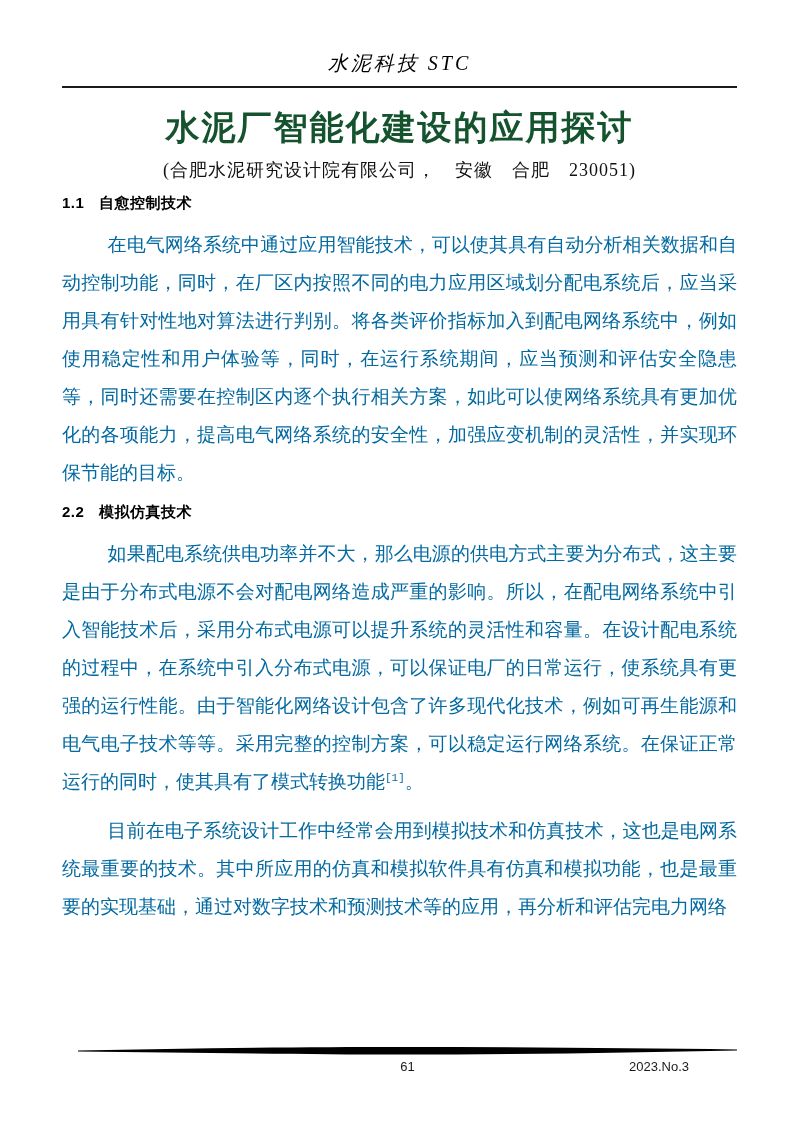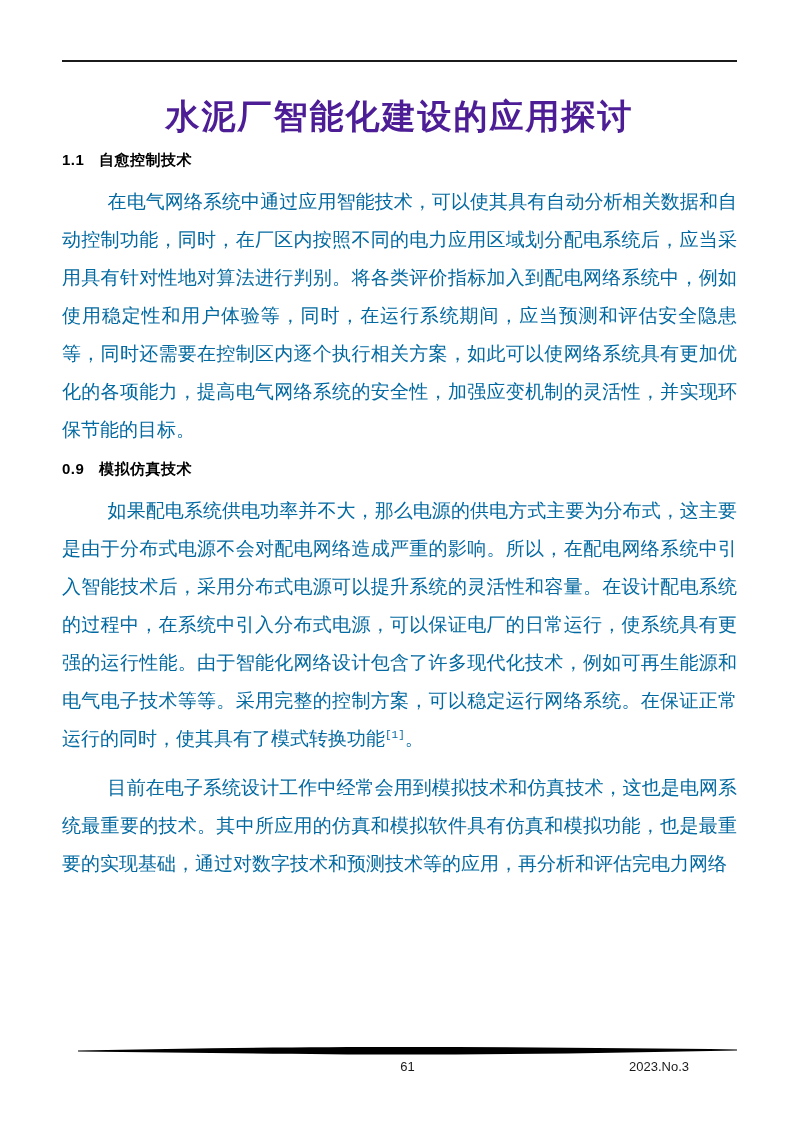--- a/index.html
+++ b/index.html
@@ -29,28 +29,28 @@
     height: 26px;
     line-height: 26px;
   }
   .header-rule {
     margin-top: 10px;
     border: none;
     border-top: 2.5px solid #1b1b1b;
     width: 100%;
   }
   .article-title {
-    margin: 31px 0 0 0;
+    margin: 16px 0 0 0;
     text-align: center;
     font-family: "Liberation Sans", sans-serif;
     font-weight: bold;
     font-size: 34px;
     line-height: 46px;
     letter-spacing: 2px;
-    color: #4c1d95;
+    color: #14532d;
   }
   .author-line {
     margin-top: 24px;
     text-align: center;
     font-size: 17px;
     line-height: 22px;
     letter-spacing: 2px;
   }
   .affiliation-line {
     margin-top: 8px;
@@ -122,37 +122,39 @@
     top: 0;
     line-height: 18px;
   }
 </style>
 </head>
 <body>
 
 <div class="page">
   <div class="content">
 
+    <div class="journal-header">水泥科技 STC</div>
 
     <hr class="header-rule">
 
     <h1 class="article-title">水泥厂智能化建设的应用探讨</h1>
 
 
+    <div class="affiliation-line">(合肥水泥研究设计院有限公司，　安徽　合肥　230051)</div>
 
 
     <h3 class="subsec">
       <span class="sec-num">1.1</span>
       <span>自愈控制技术</span>
     </h3>
 
     <p class="body-text">在电气网络系统中通过应用智能技术，可以使其具有自动分析相关数据和自动控制功能，同时，在厂区内按照不同的电力应用区域划分配电系统后，应当采用具有针对性地对算法进行判别。将各类评价指标加入到配电网络系统中，例如使用稳定性和用户体验等，同时，在运行系统期间，应当预测和评估安全隐患等，同时还需要在控制区内逐个执行相关方案，如此可以使网络系统具有更加优化的各项能力，提高电气网络系统的安全性，加强应变机制的灵活性，并实现环保节能的目标。</p>
 
     <h3 class="subsec later">
-      <span class="sec-num">0.9</span>
+      <span class="sec-num">2.2</span>
       <span>模拟仿真技术</span>
     </h3>
 
     <p class="body-text"><span>如果配电系统供电功率并不大，那么电源的供电方式主要为分布式，这主要是由于分布式电源不会对配电网络造成严重的影响。所以，在配电网络系统中引入智能技术后，采用分布式电源可以提升系统的灵活性和容量。在设计配电系统的过程中，在系统中引入分布式电源，可以保证电厂的日常运行，使系统具有更强的运行性能。由于智能化网络设计包含了许多现代化技术，例如可再生能源和电气电子技术等等。采用完整的控制方案，可以稳定运行网络系统。在保证正常运行的同时，使其具有了模式转换功能</span><sup>[1]</sup><span>。</span></p>
 
 
     <p class="body-text">目前在电子系统设计工作中经常会用到模拟技术和仿真技术，这也是电网系统最重要的技术。其中所应用的仿真和模拟软件具有仿真和模拟功能，也是最重要的实现基础，通过对数字技术和预测技术等的应用，再分析和评估完电力网络</p>
 
   </div>
 

